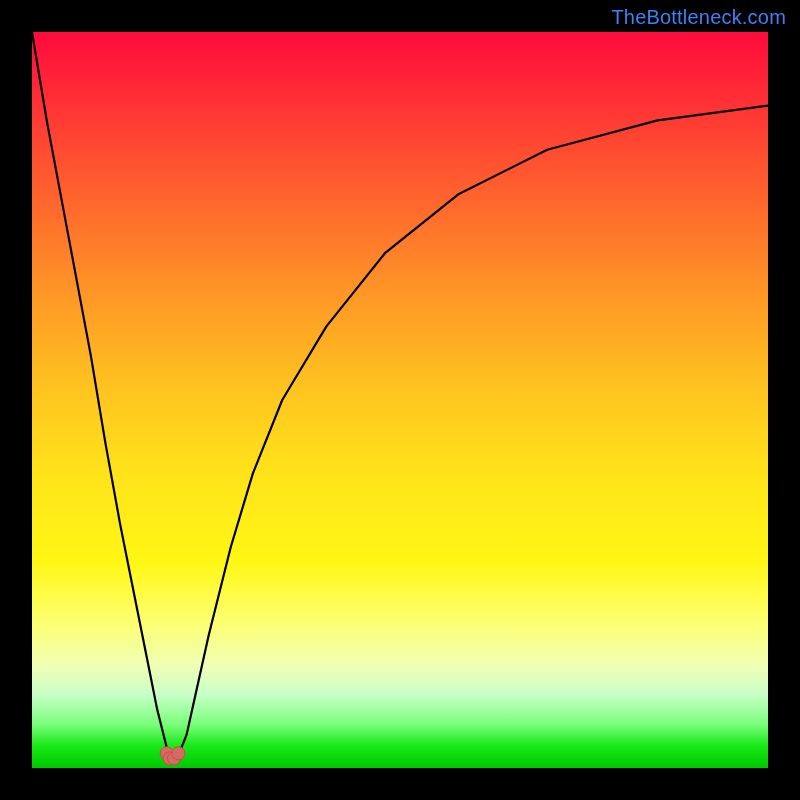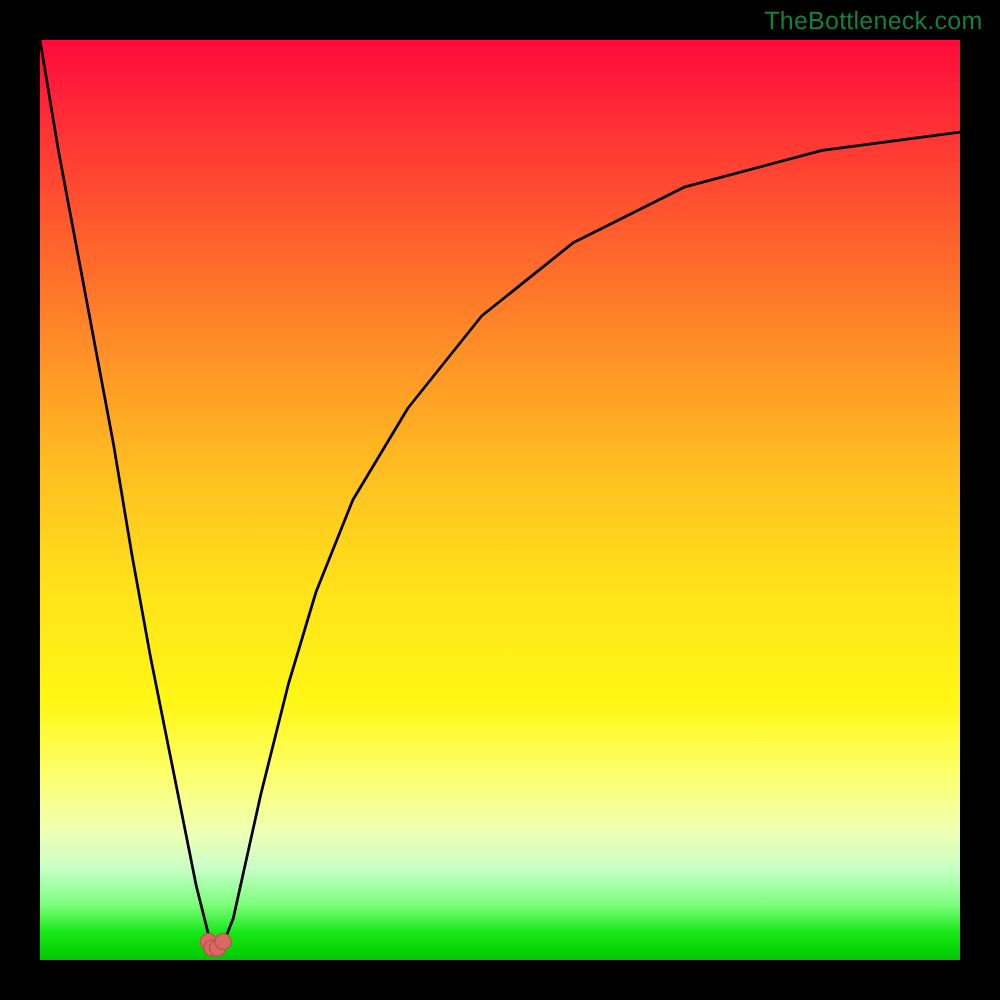--- a/index.html
+++ b/index.html
@@ -30,21 +30,21 @@
       #c8ffc8 90%,
       #7cff7c 94%,
       #18e818 97%,
       #00c800 100%
     );
   }
   .watermark {
     position: absolute;
     top: 6px;
     right: 14px;
-    color: #15803d;
+    color: #3b82f6;
     font-size: 20px;
     font-weight: 500;
     letter-spacing: 0.2px;
     user-select: none;
   }
   svg.curve {
     position: absolute;
     left: 0;
     top: 0;
     width: 736px;

